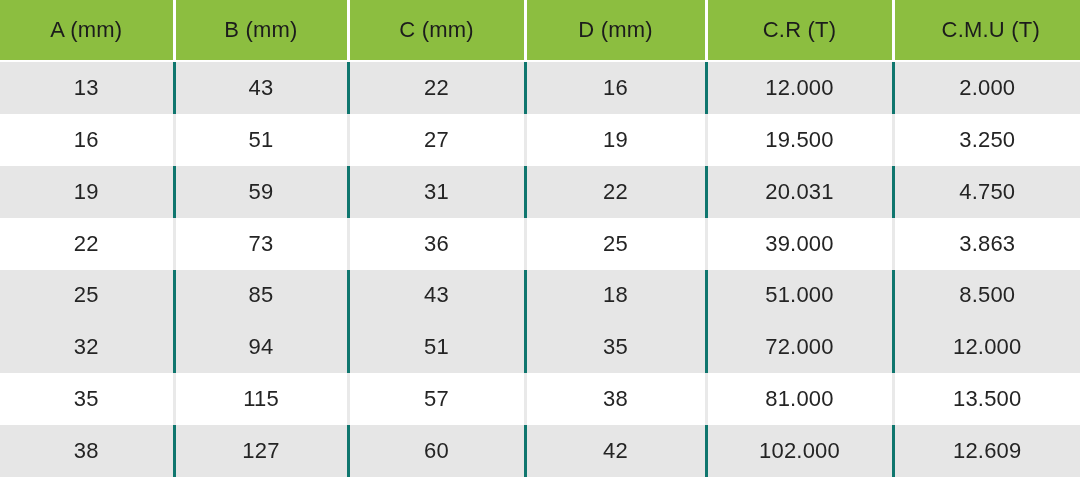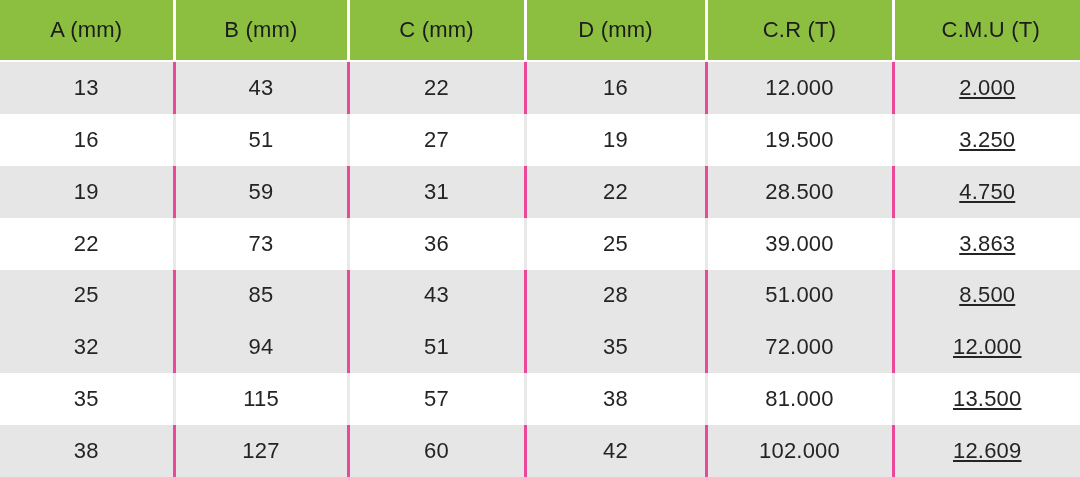--- a/index.html
+++ b/index.html
@@ -45,25 +45,25 @@
   }
   thead th:last-child { border-right: none; padding-left: 7px; }
 
   tbody td {
     height: 46px;
     font-size: 22px;
     font-weight: normal;
     color: #242424;
     text-align: center;
     vertical-align: middle;
-    border-right: 3px solid #ec4899;
+    border-right: 3px solid #0f766e;
     padding: 0;
     letter-spacing: 0.2px;
   }
-  tbody td:last-child { border-right: none; text-decoration: underline; }
+  tbody td:last-child { border-right: none; }
 
   tbody tr.odd td { background: #e6e6e6; }
   tbody tr.even td { background: #ffffff; }
   tbody tr.even td { border-right-color: #e9e9e9; }
 </style>
 </head>
 <body>
 
 <table id="spec-table">
   <colgroup>
@@ -99,36 +99,36 @@
         <td>27</td>
         <td>19</td>
         <td>19.500</td>
         <td>3.250</td>
       </tr>
       <tr class="odd">
         <td>19</td>
         <td>59</td>
         <td>31</td>
         <td>22</td>
-        <td>28.500</td>
+        <td>20.031</td>
         <td>4.750</td>
       </tr>
       <tr class="even">
         <td>22</td>
         <td>73</td>
         <td>36</td>
         <td>25</td>
         <td>39.000</td>
         <td>3.863</td>
       </tr>
       <tr class="odd">
         <td>25</td>
         <td>85</td>
         <td>43</td>
-        <td>28</td>
+        <td>18</td>
         <td>51.000</td>
         <td>8.500</td>
       </tr>
       <tr class="odd">
         <td>32</td>
         <td>94</td>
         <td>51</td>
         <td>35</td>
         <td>72.000</td>
         <td>12.000</td>

